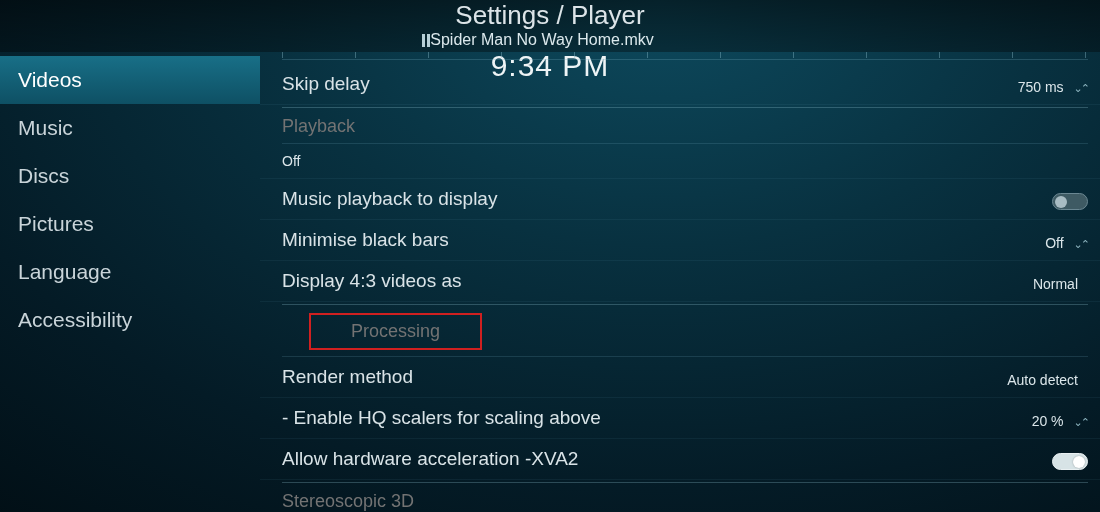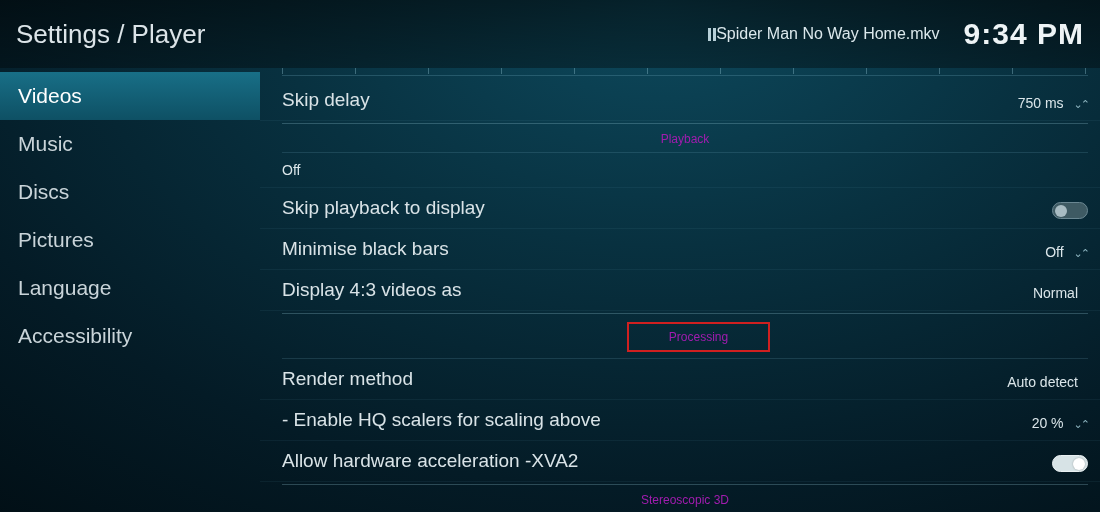--- a/index.html
+++ b/index.html
@@ -4,31 +4,32 @@
 <style>
   * { box-sizing: border-box; margin: 0; padding: 0; }
   html, body { width: 1100px; height: 512px; overflow: hidden; }
   body {
     font-family: "Segoe UI", Arial, sans-serif;
     background: radial-gradient(ellipse 1100px 700px at 60% 0%, #0d4a5e 0%, #083140 35%, #041b26 70%, #010d13 100%);
     color: #e6edf0;
     font-weight: 300;
   }
   .header {
-    height: 68px;
+    height: 52px;
     display: flex;
     align-items: center;
-    padding: 0 16px;
+    padding: 0 8px;
     background: linear-gradient(to bottom, rgba(0,0,0,0.55), rgba(0,0,0,0.35));
+    flex-direction: column;
   }
   .breadcrumb { font-size: 26px; font-weight: 300; color: #dce4e8; flex: 1; }
   .now-playing { display: flex; align-items: center; color: #dbe8ec; font-size: 16px; margin-right: 24px;}
   .pause-ico { display: inline-flex; gap: 2px; }
   .pause-ico span { width: 3px; height: 13px; background: #b7d0d8; }
-  .clock { font-size: 30px; color: #eef4f6; font-weight: 700; letter-spacing: 1px; }
+  .clock { font-size: 30px; color: #eef4f6; font-weight: 400; letter-spacing: 1px; }
   .body { display: flex; height: 362px; }
   .sidebar { width: 260px; padding-top: 4px; }
   .side-item {
     padding: 12px 18px;
     font-size: 21px;
     color: #c9d4d9;
     font-weight: 300;
     cursor: pointer;
   }
   .side-item.selected {
@@ -52,23 +53,23 @@
     font-size: 19px;
     color: #d9e3e7;
     font-weight: 400;
     border-bottom: 1px solid rgba(120,180,200,0.08);
     cursor: pointer;
   }
   .row .label { flex: 1; }
   .row .value { color: #dbe6ea; margin-right: 10px; font-size: 14px; }
   .spinner-h { display:inline-flex; gap:3px; color:#8fb7c2; font-size:11px; letter-spacing:-2px;}
   .section-title {
-    text-align: center;
-    font-size: 12px;
-    color: #a21caf;
+    text-align: left;
+    font-size: 18px;
+    color: #737373;
     padding: 8px 0 6px;
     border-bottom: 1px solid rgba(120,180,200,0.18);
     margin: 0 12px 0 22px;
     position: relative;
     font-weight: 400;
   }
   .section-title.boxed span {
     border: 2px solid #d02020;
     padding: 6px 40px;
     display:inline-block;
@@ -119,21 +120,21 @@
     </div>
 
     <div class="hr-strong"></div>
     <div class="section-title"><span>Playback</span></div>
 
     <div class="row">
       <span class="value">Off</span>
     </div>
 
     <div class="row">
-      <span class="label">Skip playback to display</span>
+      <span class="label">Music playback to display</span>
       <span class="toggle off"></span>
     </div>
 
     <div class="row">
       <span class="label">Minimise black bars</span>
       <span class="value">Off</span>
       <span class="spinner-h">⌄⌃</span>
     </div>
 
     <div class="row">

